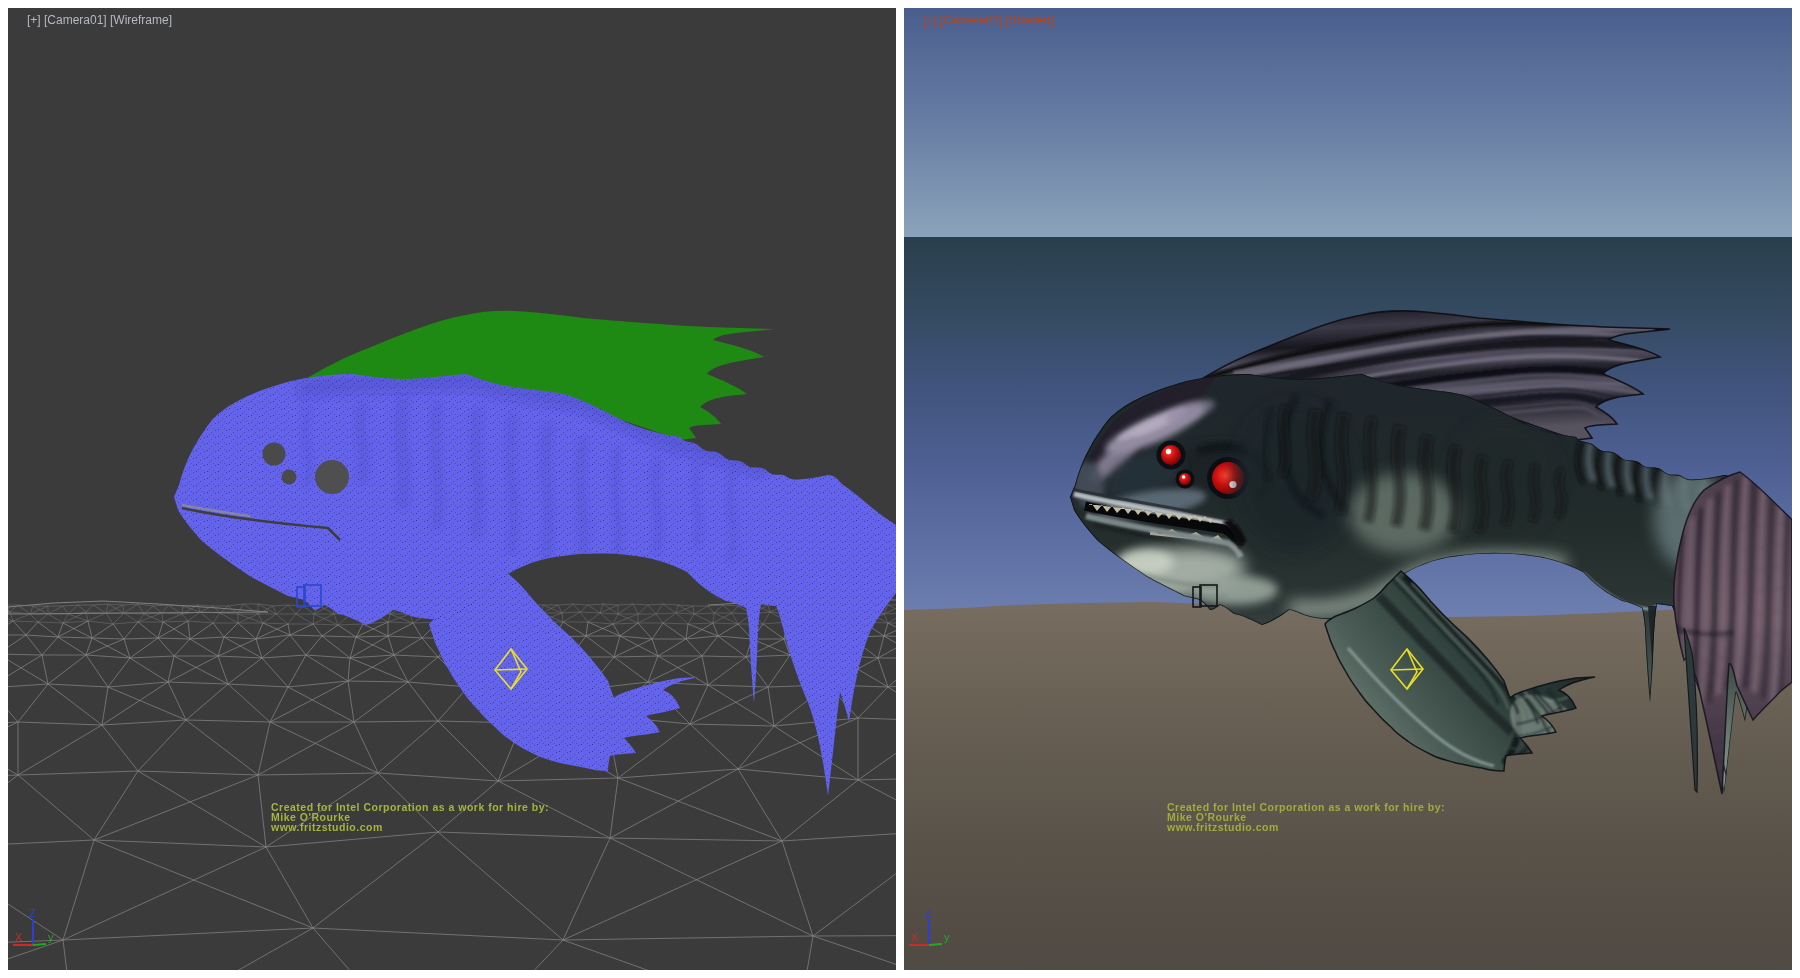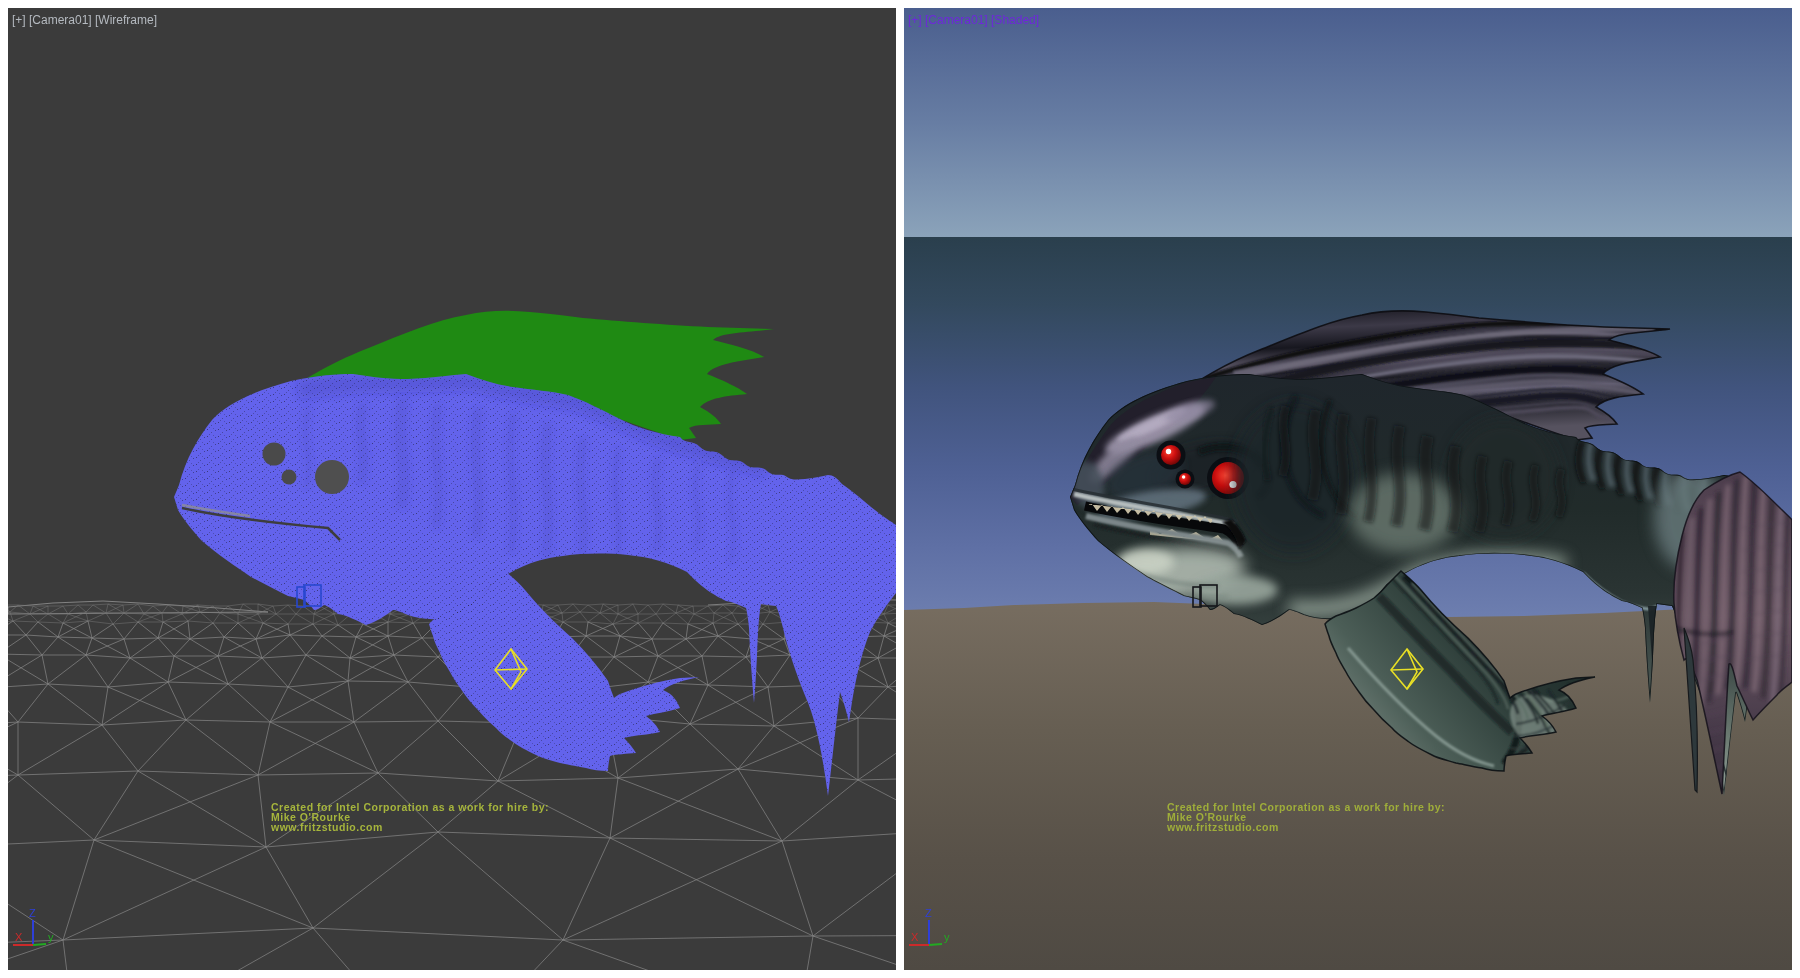--- a/index.html
+++ b/index.html
@@ -1,18 +1,18 @@
 <!DOCTYPE html>
 <html><head><meta charset="utf-8"><title>viewports</title><style>
 html,body{margin:0;padding:0;width:1800px;height:978px;background:#ffffff;overflow:hidden;
 font-family:"Liberation Sans",sans-serif}
 .vp{position:absolute;top:8px;width:888px;height:962px;overflow:hidden}
 #vpL{left:8px;background:#3b3b3b}
 #vpR{left:904px}
-.lbl{position:absolute;left:4px;top:5px;font-size:12px;color:#b5bac0;white-space:nowrap}
+.lbl{position:absolute;left:19px;top:5px;font-size:12px;color:#b5bac0;white-space:nowrap}
 </style></head><body>
 <div id="vpL" class="vp">
 <svg width="888" height="962" viewBox="0 0 888 962">
 <defs>
 <pattern id="stip" width="11" height="7" patternUnits="userSpaceOnUse">
  <rect x="1" y="1" width="1" height="1" fill="#1e1e38" opacity="0.6"></rect>
  <rect x="5" y="4" width="1" height="1" fill="#1e1e38" opacity="0.4"></rect>
  <rect x="9" y="2" width="1" height="1" fill="#1e1e38" opacity="0.5"></rect>
  <rect x="3" y="6" width="1" height="1" fill="#1e1e38" opacity="0.35"></rect>
  <rect x="7" y="0" width="1" height="1" fill="#1e1e38" opacity="0.3"></rect>
@@ -414,13 +414,13 @@
       <path d="M487,662 L519,661" fill="none" stroke="#e8df25" stroke-width="1.6"></path>
       <path d="M503,641 L513,664 L503,681" fill="none" stroke="#e8df25" stroke-width="1.6"></path>
 <path d="M25,937 L25,912" stroke="#2e3fd8" stroke-width="2"></path>
       <path d="M25,937 L5,937" stroke="#cc2a2a" stroke-width="2"></path>
       <path d="M25,937 L38,936" stroke="#22aa22" stroke-width="2"></path>
       <text x="21" y="909" font-size="11" fill="#2e3fd8" font-family="Liberation Sans">Z</text>
       <text x="7" y="933" font-size="11" fill="#cc2a2a" font-family="Liberation Sans">X</text>
       <text x="40" y="933" font-size="11" fill="#22aa22" font-family="Liberation Sans">y</text>
 </svg>
 <div style="position:absolute;left:263px;top:794px;color:#9fae3a;font-size:10.5px;line-height:10px;font-weight:bold;letter-spacing:0.5px;white-space:nowrap">Created for Intel Corporation as a work for hire by:<br>Mike O'Rourke<br>www.fritzstudio.com</div>
-<div class="lbl" style="color:#6d28d9">[+] [Camera01] [Shaded]</div>
+<div class="lbl" style="color:#c2410c">[+] [Camera01] [Shaded]</div>
 </div>
 </body></html>

